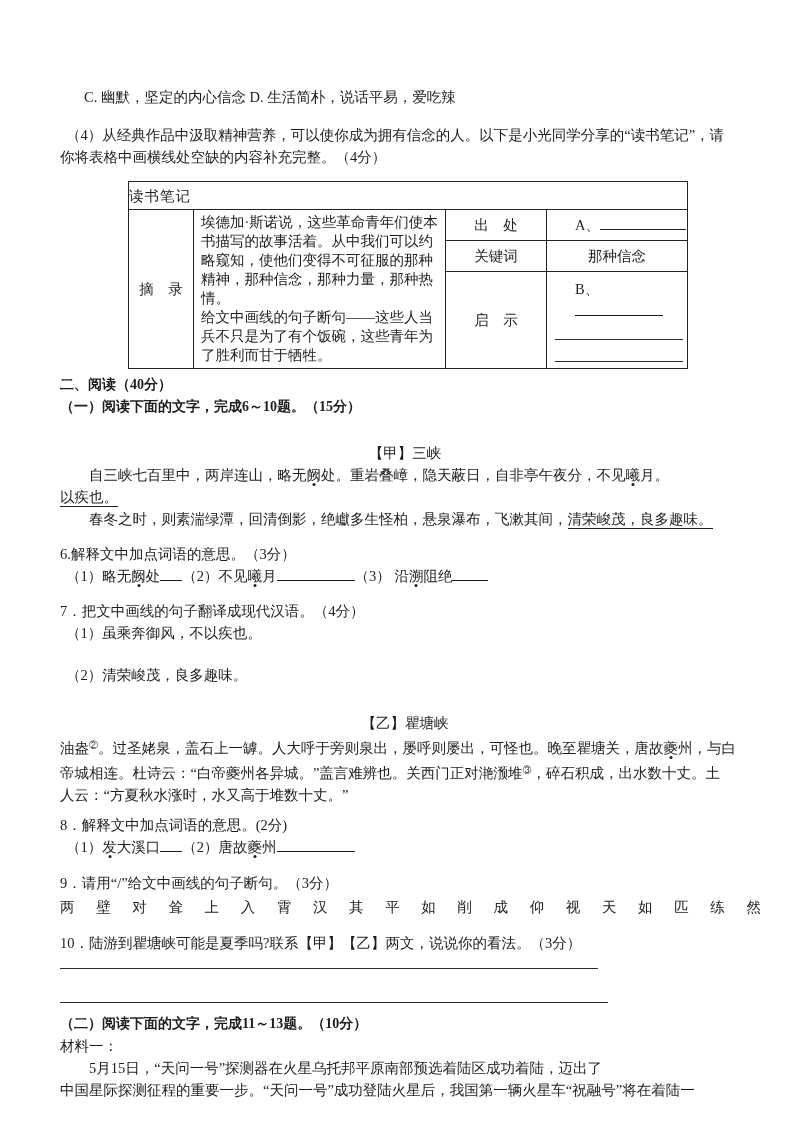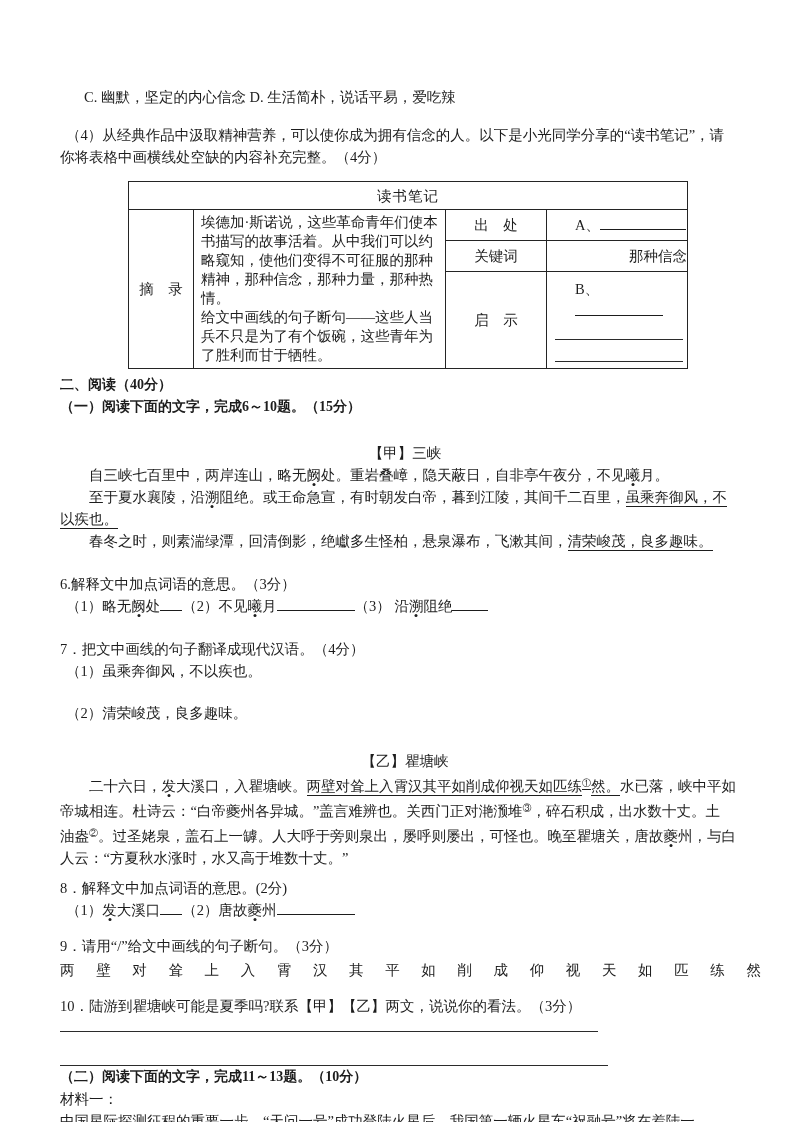--- a/index.html
+++ b/index.html
@@ -18,36 +18,36 @@
   .dot{position:relative;}
   .dot::after{content:"";position:absolute;left:50%;transform:translateX(-50%);
        bottom:-3px;width:3px;height:3px;border-radius:50%;background:#1d1d1d;}
   .sup{font-size:9px;vertical-align:5px;letter-spacing:0;}
   .blank{display:inline-block;border-bottom:1.2px solid #1d1d1d;height:13px;
        vertical-align:baseline;}
   
   table.notes{border-collapse:collapse;margin:13px 0 5px 68px;table-layout:fixed;
        font-size:14.5px;color:#1d1d1d;}
   table.notes td{border:1.4px solid #242424;padding:0;vertical-align:middle;}
-  .t-title{height:27px;text-align:center;letter-spacing:1px;}
+  .t-title{height:27px;text-align:left;letter-spacing:1px;}
   .t-exlabel{width:64px;text-align:center;}
   .t-excerpt{width:238px;padding:3px 6px 3px 7px !important;vertical-align:top !important;}
   .t-excerpt div{line-height:19px;white-space:normal;}
   .t-l2{width:100px;text-align:center;}
   .t-val{width:140px;padding-left:0 !important;}
   .r1{height:30px;} .r2{height:30px;} .r3{height:93px;}
   .cellpad{padding-left:28px;}
-  .t-center{text-align:right;margin-top:48px;}
+  .t-center{text-align:center;margin-top:48px;}
   .ans-line{border-bottom:1.2px solid #2b2b2b;height:0;}
   .cell-ans{width:128px;margin:17px 0 0 8px;}
   .big-ans1{width:538px;margin-top:14px;}
   .big-ans2{width:548px;margin-top:33px;}
   .spaced{letter-spacing:9px;white-space:nowrap;margin-top:2px;}
   .mt26{margin-top:26px;} .mt20{margin-top:20px;} .mt14{margin-top:14px;}
-  .mt10{margin-top:0;} .mt8{margin-top:8px;} .mt5{margin-top:21px;} .mt16{margin-top:16px;}
+  .mt10{margin-top:10px;} .mt8{margin-top:8px;} .mt5{margin-top:13px;} .mt16{margin-top:16px;}
 </style>
 </head>
 <body>
 
 <div class="doc">
 
   <div class="line ml24">C. 幽默，坚定的内心信念 D. 生活简朴，说话平易，爱吃辣</div>
 
   <div class="line mt16 ml6">（4）从经典作品中汲取精神营养，可以使你成为拥有信念的人。以下是小光同学分享的“读书笔记”，请</div>
   <div class="line">你将表格中画横线处空缺的内容补充完整。（4分）</div>
@@ -81,44 +81,43 @@
       </td>
     </tr>
   </tbody>
     </table>
 
   <div class="line bold">二、阅读（40分）</div>
   <div class="line bold">（一）阅读下面的文字，完成6～10题。（15分）</div>
 
   <div class="center">【甲】三峡</div>
   <div class="line indent"><span>自三峡七百里中，两岸连山，略无</span><span class="dot">阙</span><span>处。重岩叠嶂，隐天蔽日，自非亭午夜分，不见</span><span class="dot">曦</span><span>月。</span></div>
-  <div class="line indent"><span>至于夏水襄陵，沿</span><span class="dot">溯</span><span>阻绝。或王命急宣，有时朝发白帝，暮到江陵，其间千二百里，</span><span class="ul">虽乘奔御风，不</span></div>
   <div class="line"><span class="ul">以疾也。</span></div>
   <div class="line indent"><span>春冬之时，则素湍绿潭，回清倒影，绝巘多生怪柏，悬泉瀑布，飞漱其间，</span><span class="ul">清荣峻茂，良多趣味。</span></div>
 
   <div class="line mt5">6.解释文中加点词语的意思。（3分）</div>
   <div class="line ml6"><span>（1）略无</span><span class="dot">阙</span><span>处</span><span class="blank" style="width: 22px;"></span><span>（2）不见</span><span class="dot">曦</span><span>月</span><span class="blank" style="width: 78px;"></span><span>（3） 沿</span><span class="dot">溯</span><span>阻绝</span><span class="blank" style="width: 36px;"></span></div>
 
   <div class="line mt5">7．把文中画线的句子翻译成现代汉语。（4分）</div>
   <div class="line ml6">（1）虽乘奔御风，不以疾也。</div>
   <div class="line ml6 mt20">（2）清荣峻茂，良多趣味。</div>
 
   <div class="center mt26">【乙】瞿塘峡</div>
-  <div class="line indent"><span>二十六日，</span><span class="dot">发</span><span>大溪口，入瞿塘峡。</span><span class="ul">两壁对耸上入霄汉其平如削成仰视天如匹练</span><span class="ul sup">①</span><span class="ul">然。</span><span>水已落，峡中平如</span></div>
+  <div class="line"><span>油盎</span><span class="sup">②</span><span>。过圣姥泉，盖石上一罅。人大呼于旁则泉出，屡呼则屡出，可怪也。晚至瞿塘关，唐故</span><span class="dot">夔</span><span>州，与白</span></div>
   <div class="line"><span>帝城相连。杜诗云：“白帝夔州各异城。”盖言难辨也。关西门正对滟滪堆</span><span class="sup">③</span><span>，碎石积成，出水数十丈。土</span></div>
-  <div class="line"><span>油盎</span><span class="sup">②</span><span>。过圣姥泉，盖石上一罅。人大呼于旁则泉出，屡呼则屡出，可怪也。晚至瞿塘关，唐故</span><span class="dot">夔</span><span>州，与白</span></div>
   <div class="line"><span>人云：“方夏秋水涨时，水又高于堆数十丈。”</span></div>
 
   <div class="line mt8">8．解释文中加点词语的意思。(2分)</div>
   <div class="line ml6"><span>（1）</span><span class="dot">发</span><span>大溪口</span><span class="blank" style="width: 22px;"></span><span>（2）唐故</span><span class="dot">夔</span><span>州</span><span class="blank" style="width: 78px;"></span></div>
 
   <div class="line mt14">9．请用“/”给文中画线的句子断句。（3分）</div>
   <div class="line spaced">两 壁 对 耸 上 入 霄 汉 其 平 如 削 成 仰 视 天 如 匹 练 然</div>
 
   <div class="line mt14">10．陆游到瞿塘峡可能是夏季吗?联系【甲】【乙】两文，说说你的看法。（3分）</div>
   <div class="ans-line big-ans1"></div>
   <div class="ans-line big-ans2"></div>
 
   <div class="line bold mt10">（二）阅读下面的文字，完成11～13题。（10分）</div>
   <div class="line">材料一：</div>
+  <div class="line indent">5月15日，“天问一号”探测器在火星乌托邦平原南部预选着陆区成功着陆，迈出了</div>
   <div class="line">中国星际探测征程的重要一步。“天问一号”成功登陆火星后，我国第一辆火星车“祝融号”将在着陆一</div>
 
 </div>
 
 </body></html>

